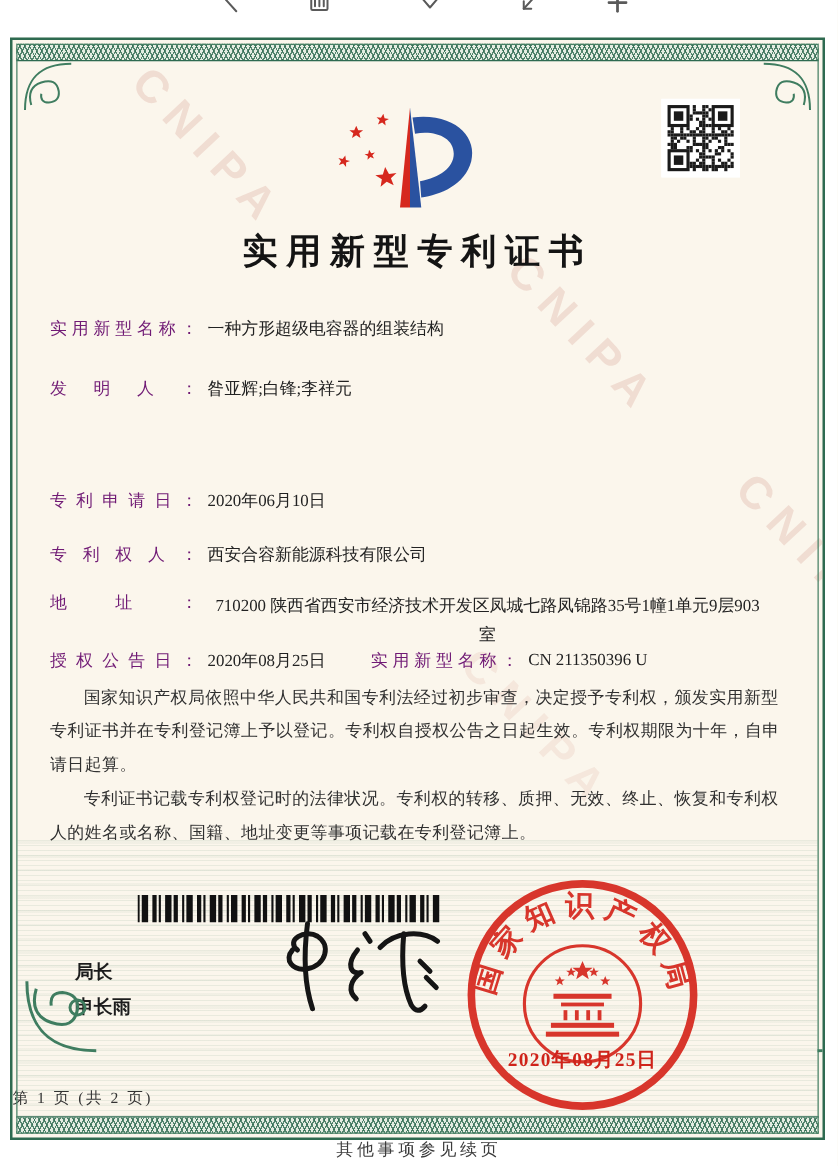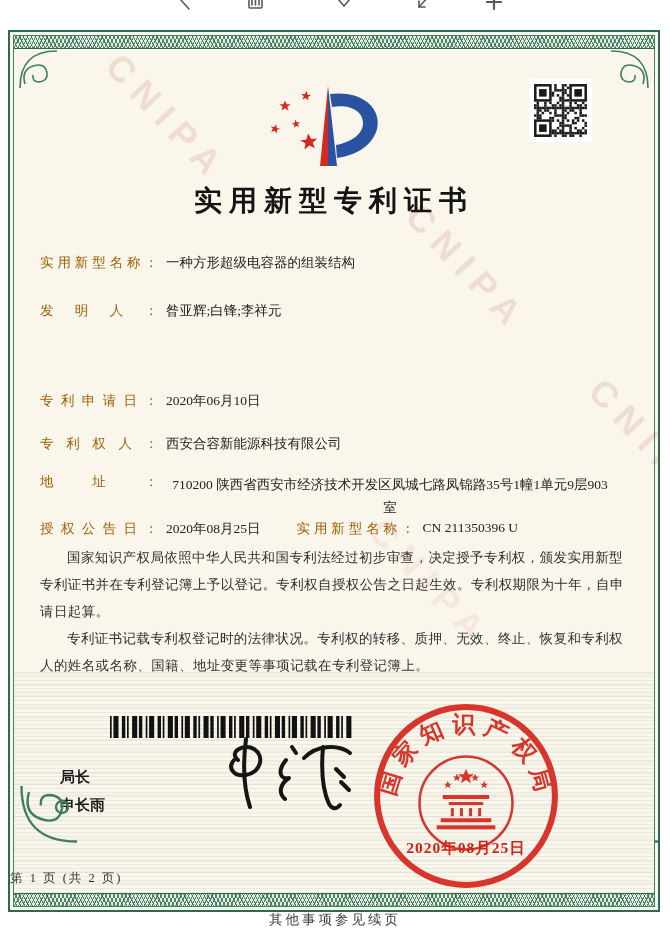--- a/index.html
+++ b/index.html
@@ -30,21 +30,21 @@
   .c-br{right:7px;bottom:18px;transform:scale(-1.5,-1.5);transform-origin:right top;}
   .wm{position:absolute;z-index:1;font-family:"Liberation Sans","DejaVu Sans",sans-serif;
       font-weight:bold;font-size:36px;letter-spacing:10px;color:rgba(214,162,150,.30);
       transform:rotate(47deg);white-space:nowrap;pointer-events:none;}
   .cert-no{position:absolute;left:24px;top:48px;font-size:14px;letter-spacing:2px;color:#2e2e2e;z-index:2;}
   .logo{position:absolute;left:242px;top:52px;width:150px;height:88px;z-index:2;}
   .qr{position:absolute;left:519px;top:47px;width:63px;height:63px;background:#fff;z-index:2;}
   .title{position:absolute;left:0;right:0;top:150px;text-align:center;font-size:28px;font-weight:bold;
          letter-spacing:7px;color:#141414;z-index:2;}
   .row{position:absolute;left:30px;display:flex;align-items:flex-start;font-size:13.5px;z-index:2;}
-  .lbl{display:inline-block;width:118px;text-align:justify;text-align-last:justify;flex:none;color:#a16207;}
+  .lbl{display:inline-block;width:118px;text-align:justify;text-align-last:justify;flex:none;color:#701a75;}
   .val{margin-left:8px;color:#222;text-align:center;}
   .val.wrap{width:448px;line-height:23px;}
   .pair2{margin-left:36px;display:flex;}
   .paras{position:absolute;left:30px;right:28px;top:512px;z-index:2;font-size:13.5px;line-height:27px;
          color:#303030;letter-spacing:.4px;}
   .paras p{margin:0;text-indent:2em;}
   .barcode{position:absolute;left:100px;top:684px;width:245px;height:22px;z-index:2;}
   .signer{position:absolute;left:50px;top:736px;z-index:2;
           font-family:Liberation Serif, serif;font-weight:bold;font-size:15px;color:#1c1c1c;}
   .signer div{margin-bottom:9px;}

